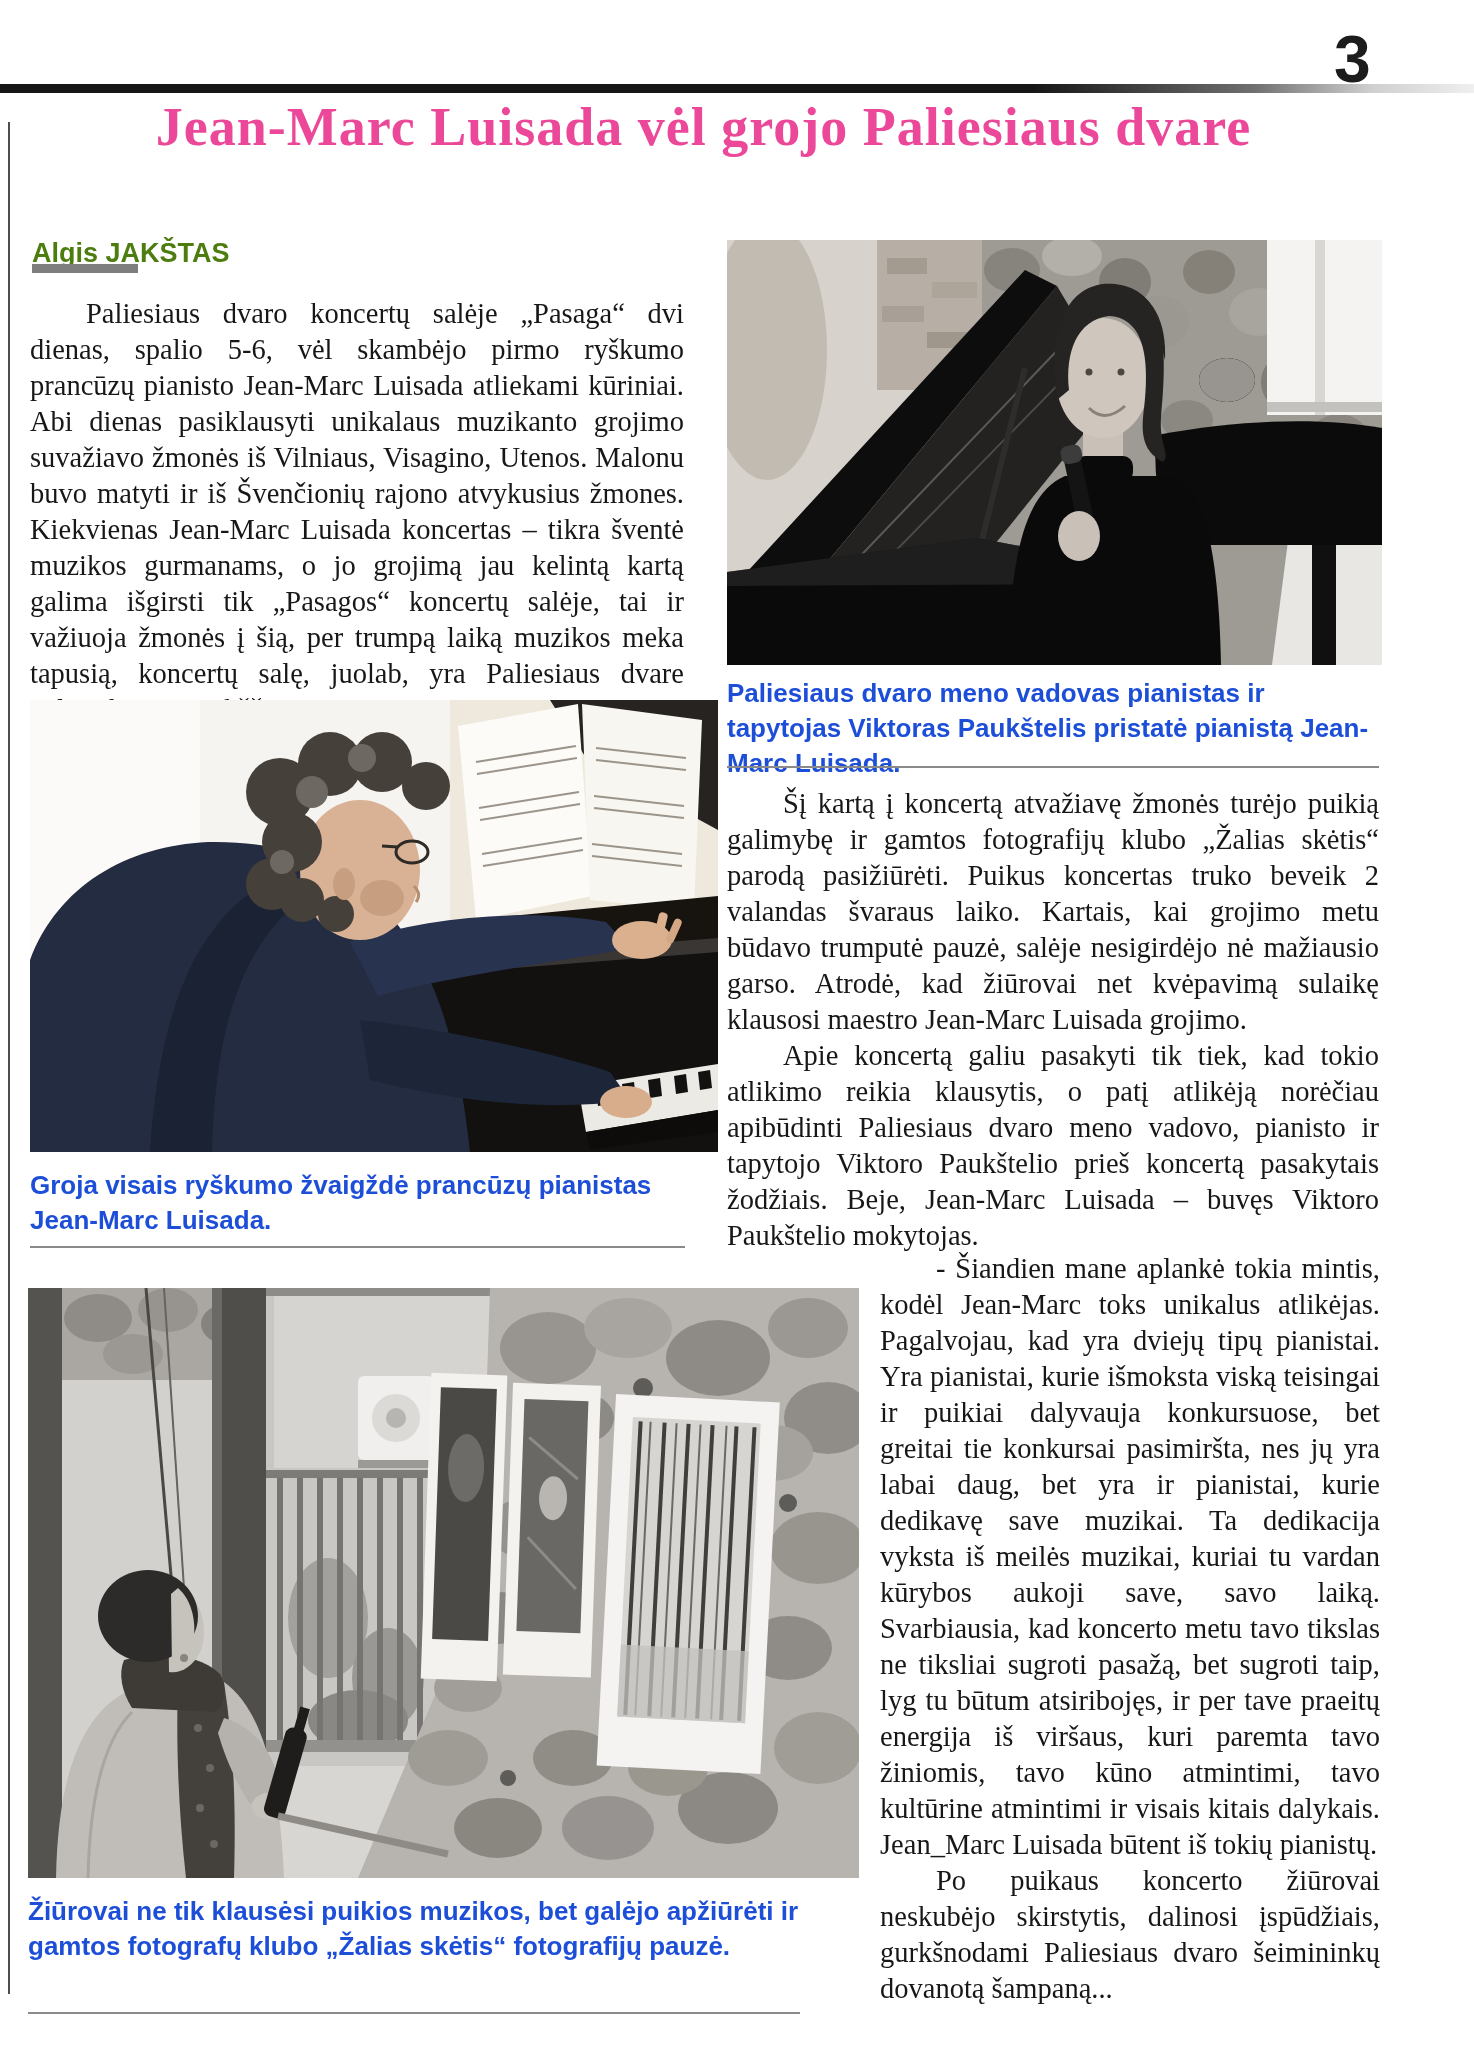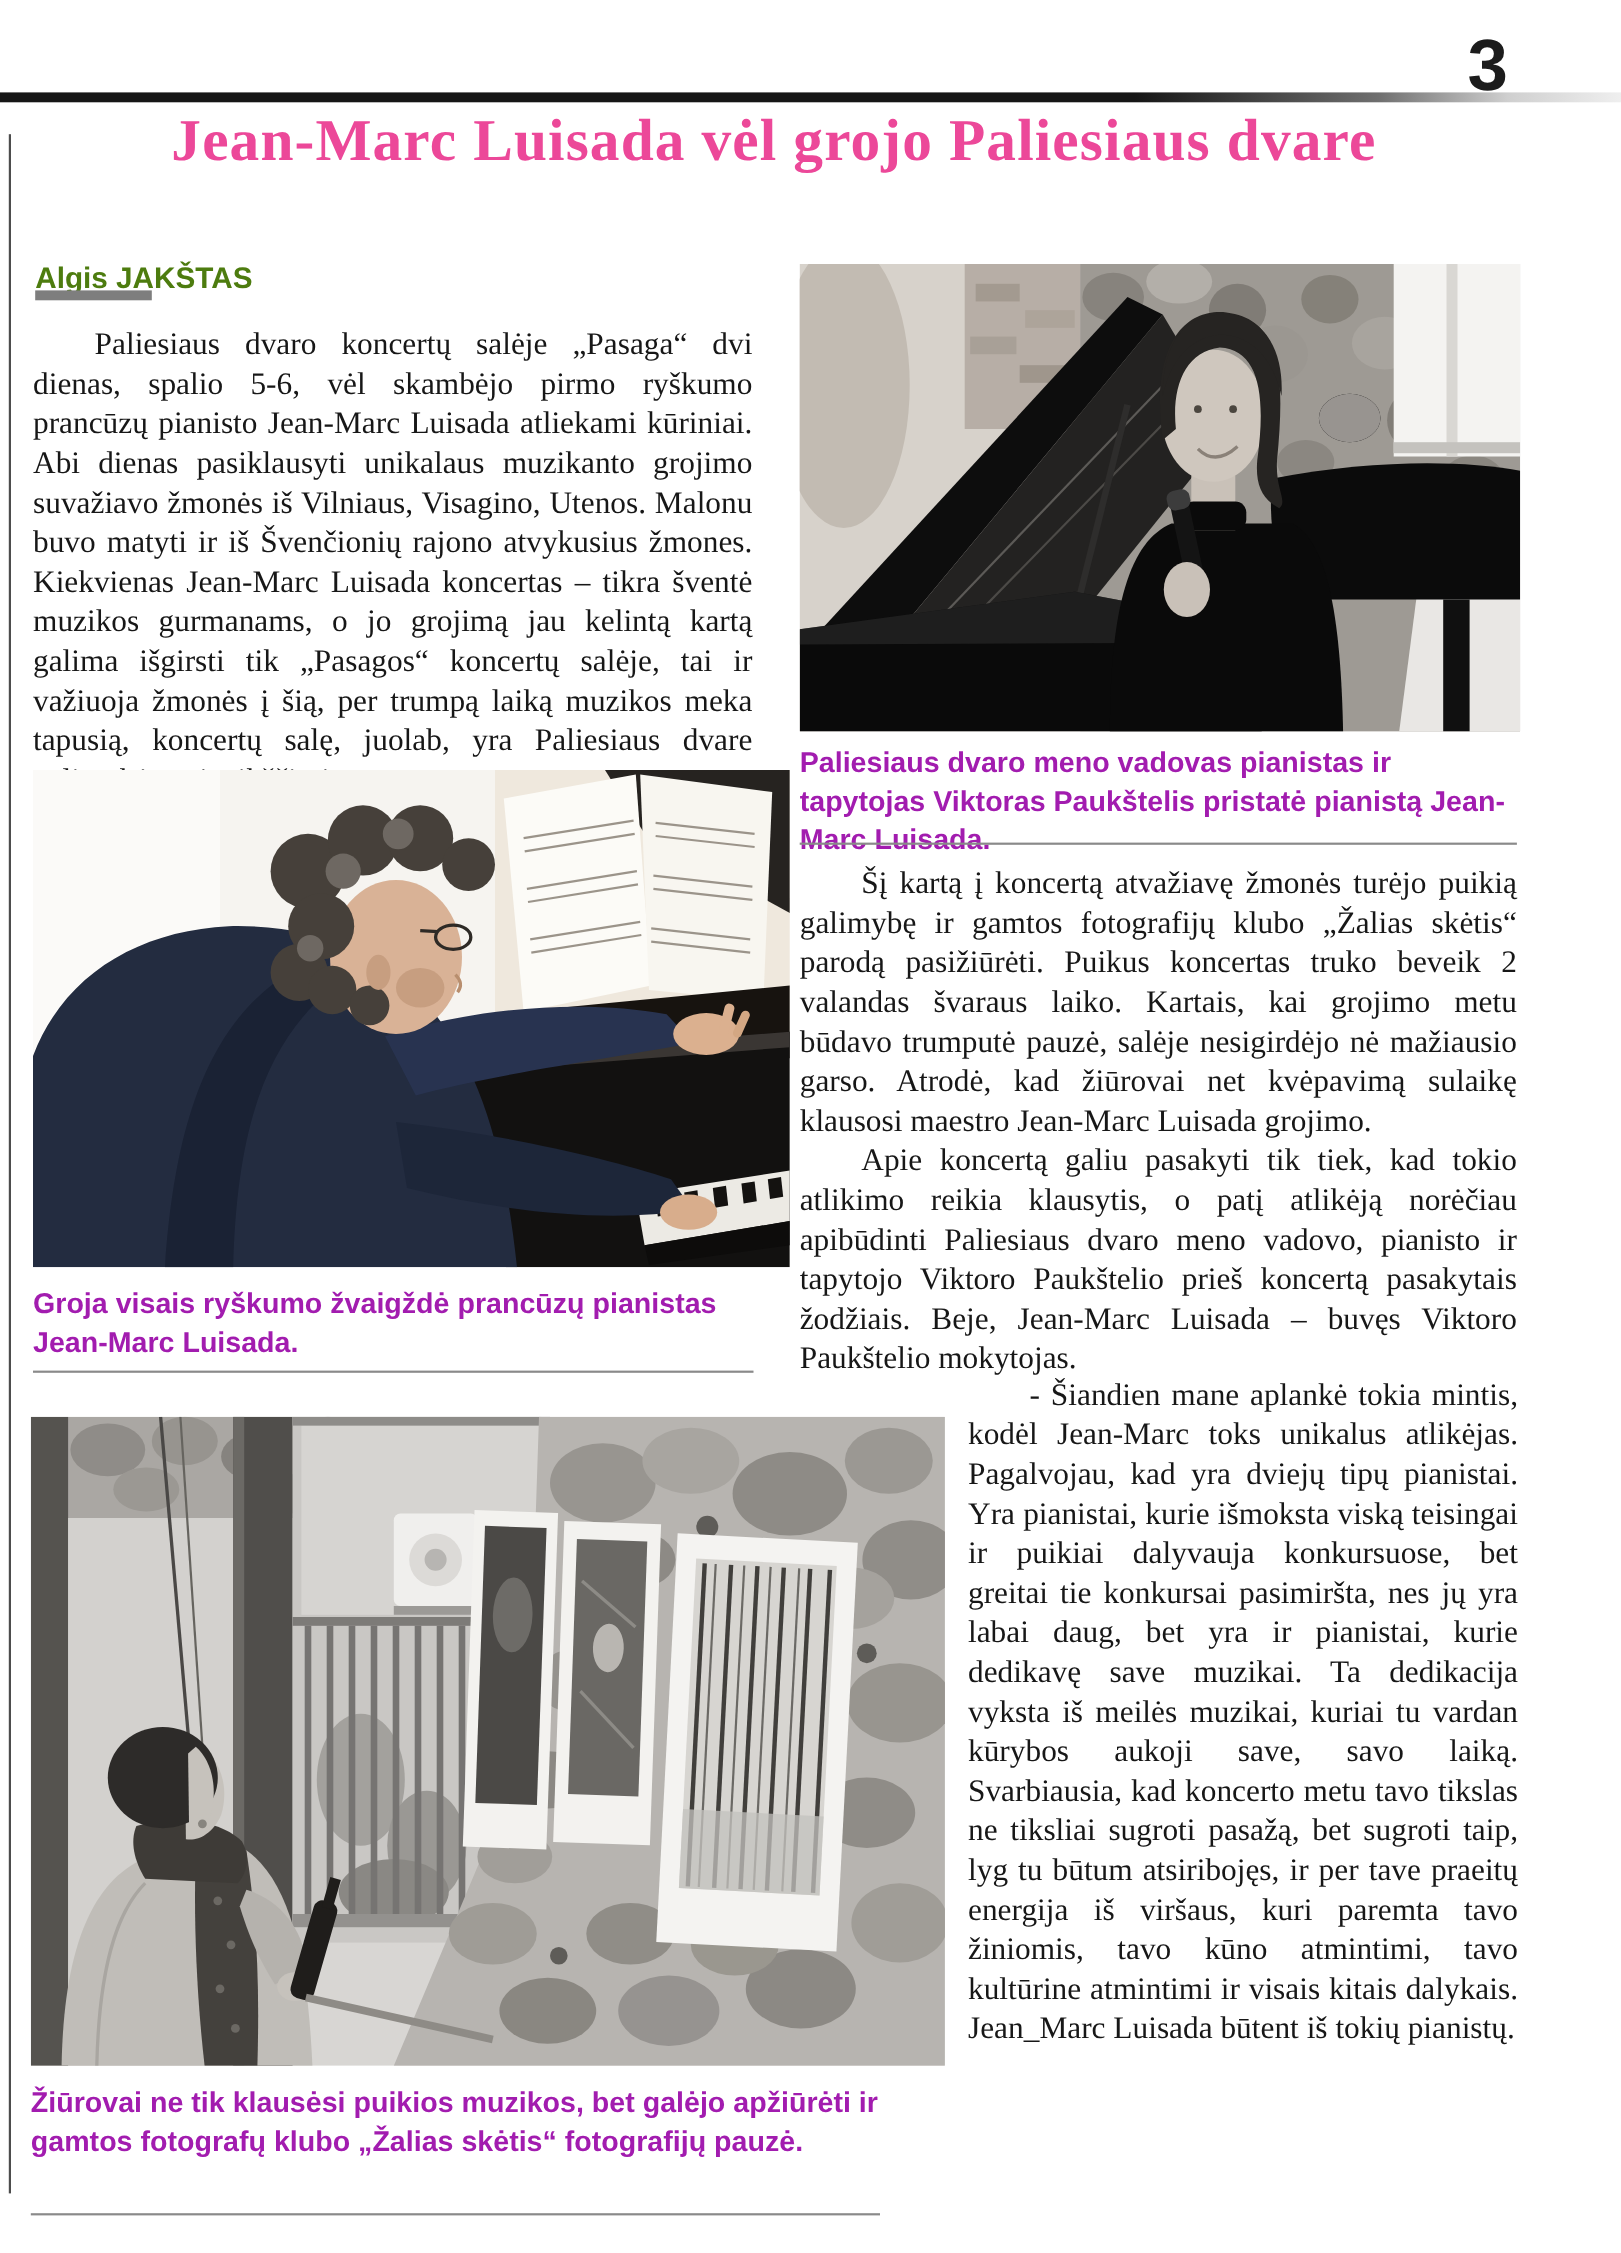--- a/index.html
+++ b/index.html
@@ -17,21 +17,21 @@
   #page-number{left:1334px;top:26px;font:bold 66px/1 "Liberation Sans",sans-serif;color:#1c1c1c}
   #left-border{left:8px;top:122px;width:2px;height:1872px;background:#4d4d4d}
   #title{left:25px;top:98px;width:1357px;text-align:center;
     font:bold 54px/1.1 "Liberation Serif",serif;letter-spacing:1px;color:#ec4899}
   #byline{left:32px;top:240px;font:bold 27px/1 "Liberation Sans",sans-serif;color:#4d7c0f}
   #byline-rule{left:32px;top:264px;width:106px;height:9px;background:#7e7e7e}
   .body-text{font-size:28.5px;line-height:36px;text-align:justify;color:#171717}
   .body-text .para{text-indent:56px}
   .body-text .para.no-indent{text-indent:0}
   #intro{left:30px;top:296px;width:654px}
-  .caption{font:bold 26px/35px "Liberation Sans",sans-serif;color:#a21caf}
+  .caption{font:bold 26px/35px "Liberation Sans",sans-serif;color:#1d4ed8}
   .thin-rule{height:2px;background:#8a8a8a}
   #photo1{left:727px;top:240px;width:655px;height:425px}
   #caption1{left:727px;top:676px;width:655px}
   #caption1-rule{left:727px;top:766px;width:652px}
   #rcol-top{left:727px;top:786px;width:652px}
   #photo2{left:30px;top:700px;width:688px;height:452px}
   #caption2{left:30px;top:1168px;width:660px}
   #caption2-rule{left:30px;top:1246px;width:655px}
   #photo3{left:28px;top:1288px;width:831px;height:590px}
   #caption3{left:28px;top:1894px;width:792px}
@@ -343,13 +343,14 @@
     <line x1="250" y1="528" x2="420" y2="566" stroke="#8e8b86" stroke-width="7"></line>
   </g>
 </svg>
 </div>
 
 <div class="abs caption" id="caption3">Žiūrovai ne tik klausėsi puikios muzikos, bet galėjo apžiūrėti ir gamtos fotografų klubo „Žalias skėtis“ fotografijų pauzė.</div>
 <div class="abs thin-rule" id="caption3-rule"></div>
 
 <div class="abs body-text" id="rcol-bottom">
   <div class="para">- Šiandien mane aplankė tokia mintis, kodėl Jean-Marc toks unikalus atlikėjas. Pagalvojau, kad yra dviejų tipų pianistai. Yra pianistai, kurie išmoksta viską teisingai ir puikiai dalyvauja konkursuose, bet greitai tie konkursai pasimiršta, nes jų yra labai daug, bet yra ir pianistai, kurie dedikavę save muzikai. Ta dedikacija vyksta iš meilės muzikai, kuriai tu vardan kūrybos aukoji save, savo laiką. Svarbiausia, kad koncerto metu tavo tikslas ne tiksliai sugroti pasažą, bet sugroti taip, lyg tu būtum atsiribojęs, ir per tave praeitų energija iš viršaus, kuri paremta tavo žiniomis, tavo kūno atmintimi, tavo kultūrine atmintimi ir visais kitais dalykais. Jean_Marc Luisada būtent iš tokių pianistų.</div>
+  <div class="para">Po puikaus koncerto žiūrovai neskubėjo skirstytis, dalinosi įspūdžiais, gurkšnodami Paliesiaus dvaro šeimininkų dovanotą šampaną...</div>
 </div>
 
 </body></html>

